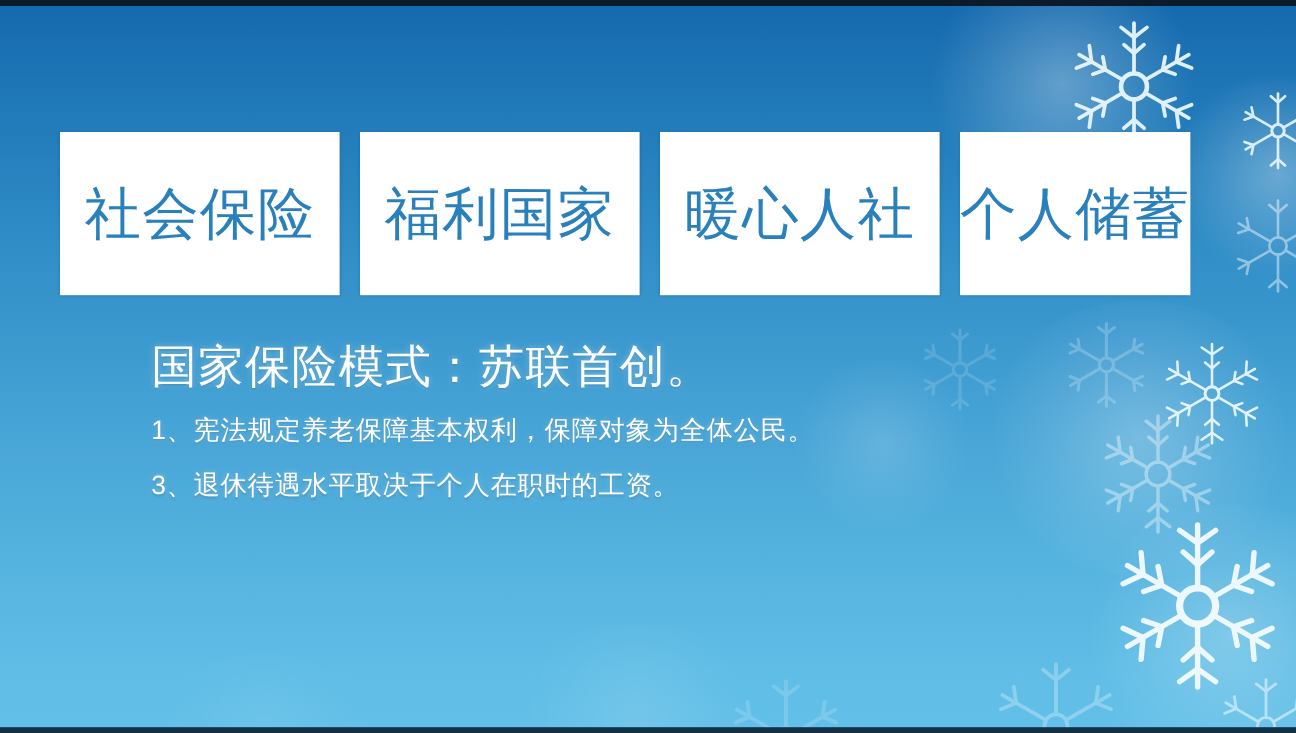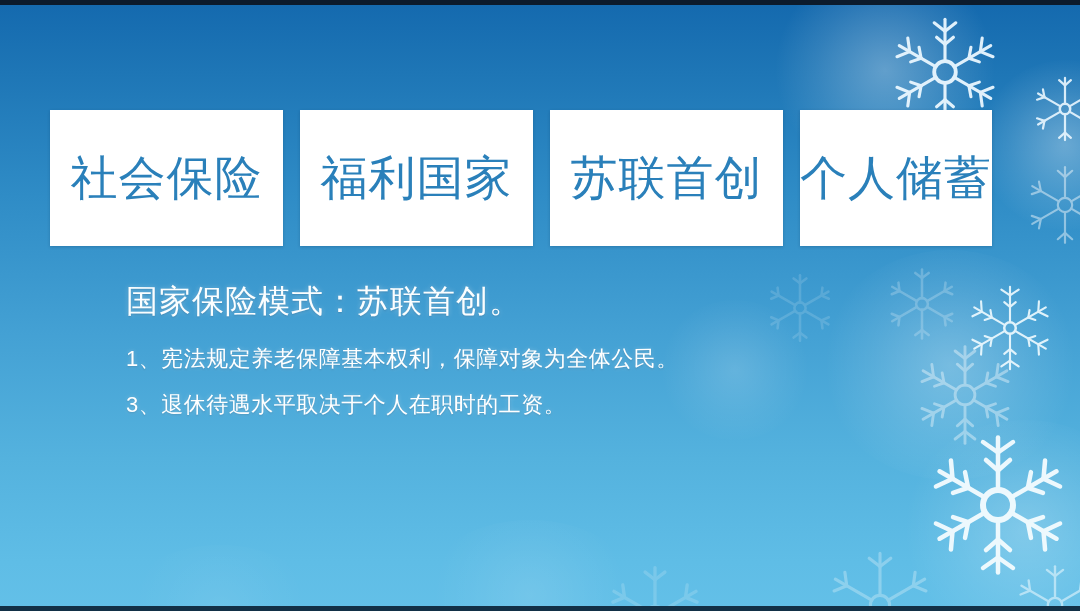--- a/index.html
+++ b/index.html
@@ -95,21 +95,21 @@
     color: #2a80ba;
     letter-spacing: 1px;
     white-space: nowrap;
   }
 
   
   .subtitle {
     position: absolute;
     left: 126px;
     top: 280px;
-    font-size: 32px;
+    font-size: 38px;
     color: #fbfeff;
     letter-spacing: 1px;
     text-shadow: 0 0 5px rgba(255,255,255,0.35), 0 1px 2px rgba(0,50,90,0.28);
     z-index: 10;
     white-space: nowrap;
   }
   .bullets {
     position: absolute;
     left: 126px;
     top: 348px;
@@ -627,21 +627,21 @@
 
 
   <div class="boxes">
     <div class="cat-box b1">
       <span class="cat-label">社会保险</span>
     </div>
     <div class="cat-box b2">
       <span class="cat-label">福利国家</span>
     </div>
     <div class="cat-box b3">
-      <span class="cat-label">苏联首创</span>
+      <span class="cat-label">暖心人社</span>
     </div>
     <div class="cat-box b4">
       <span class="cat-label">个人储蓄</span>
     </div>
   </div>
 
   <div class="subtitle">国家保险模式：苏联首创。</div>
 
   <div class="bullets">
     <div class="bullet">1、宪法规定养老保障基本权利，保障对象为全体公民。</div>

